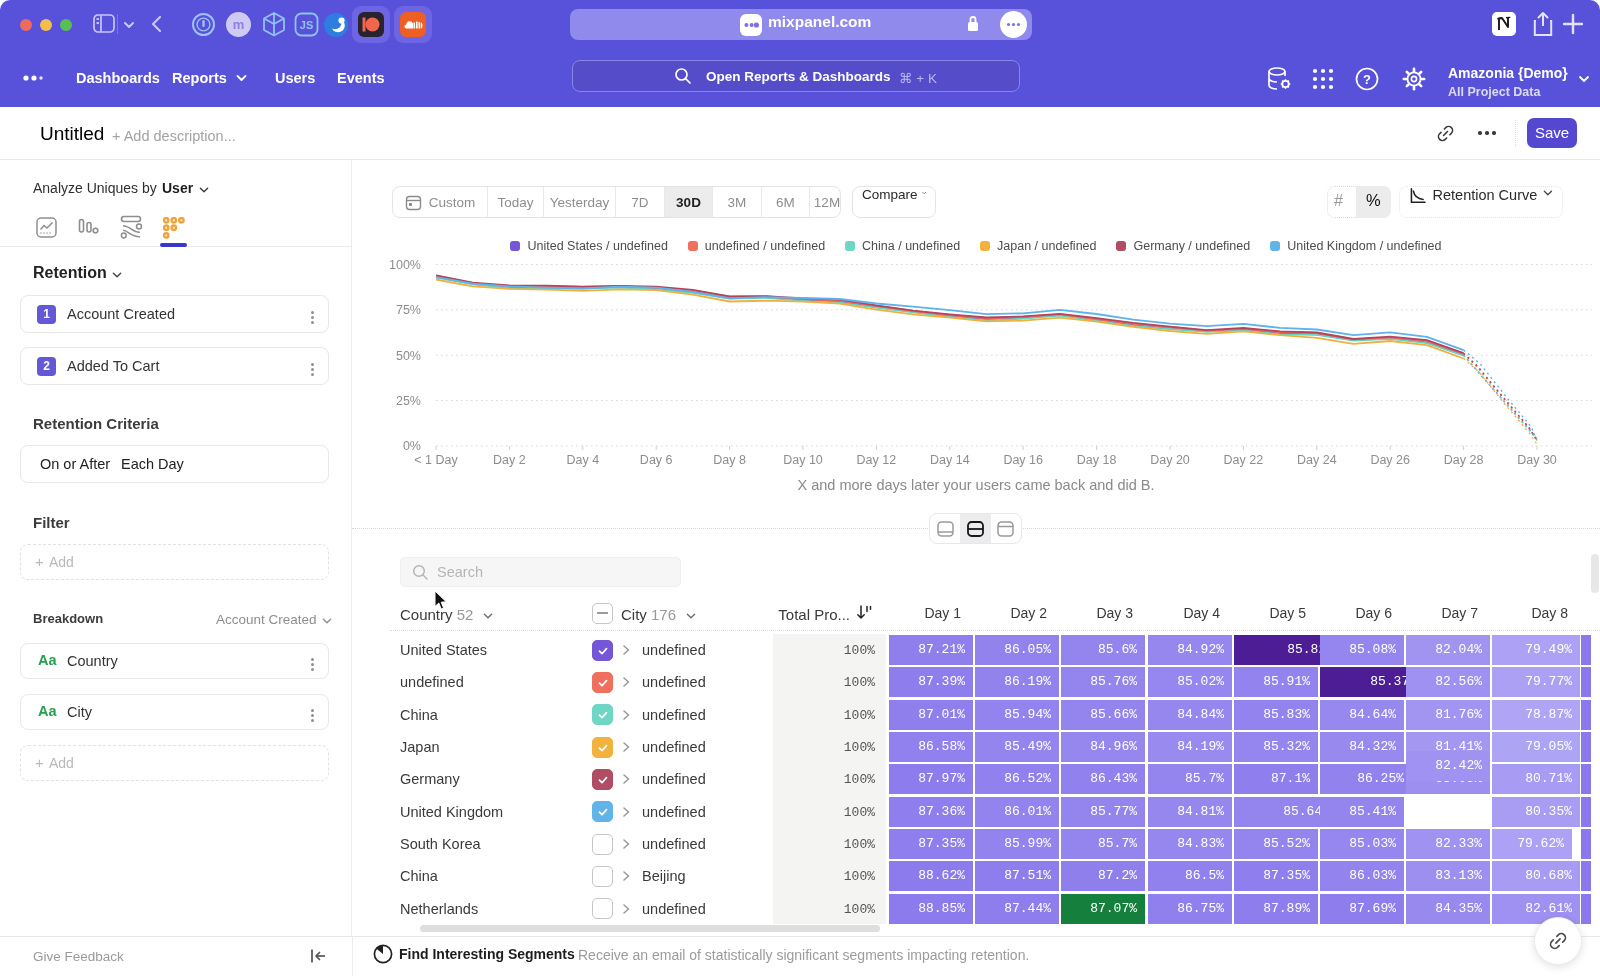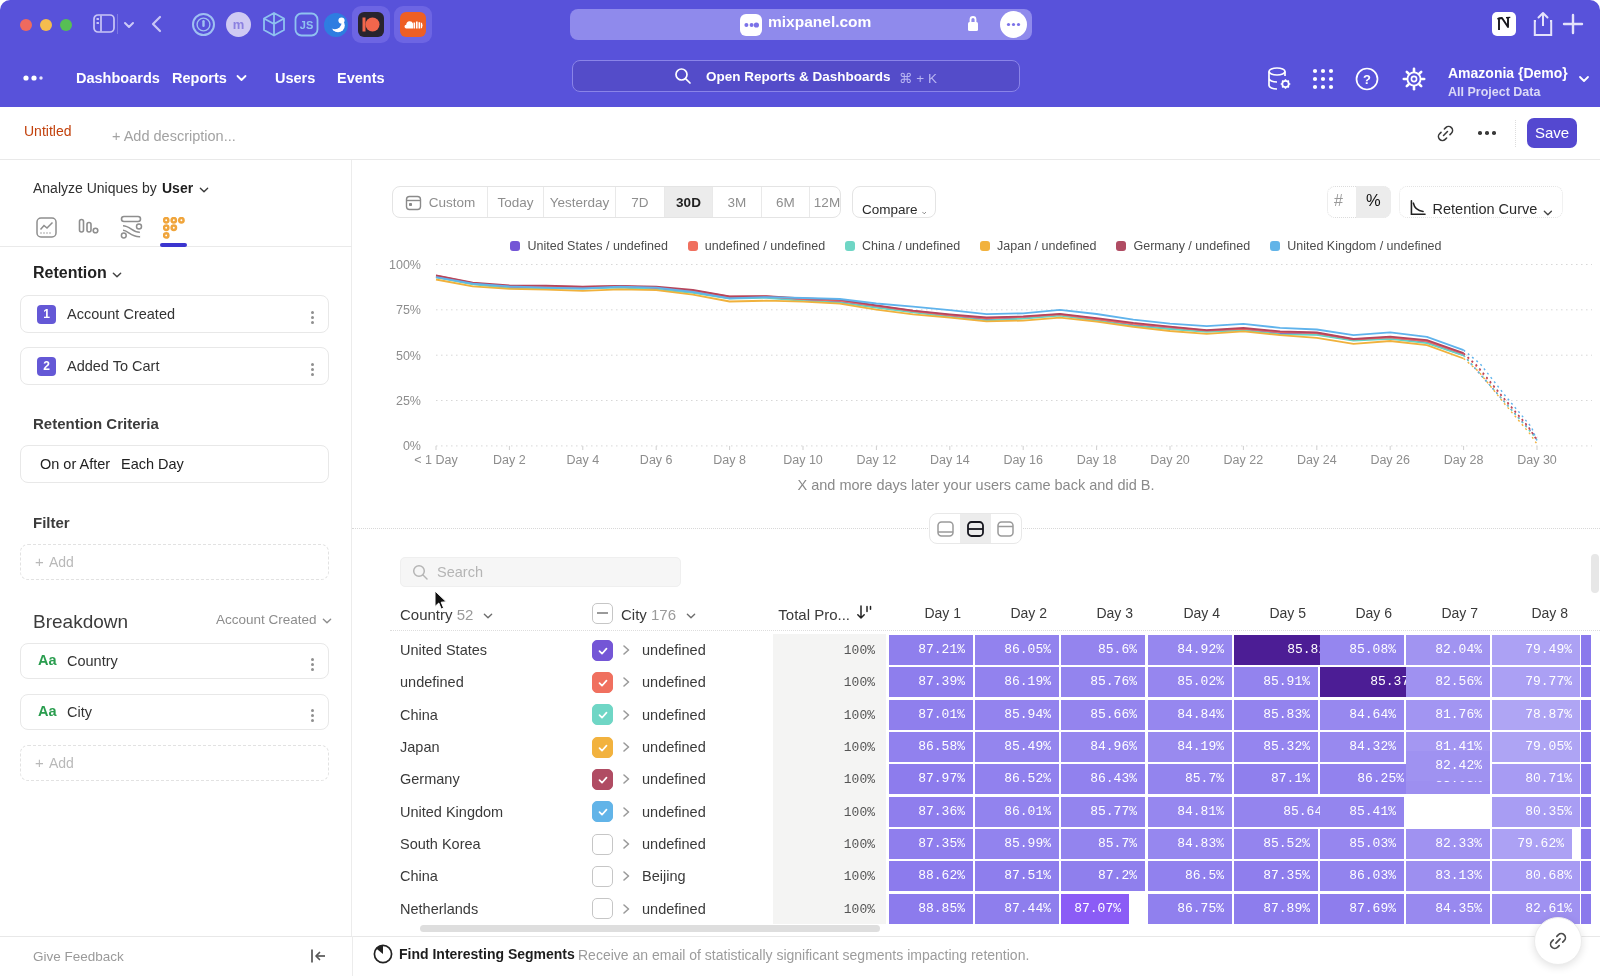--- a/index.html
+++ b/index.html
@@ -13,21 +13,21 @@
 .card{position:absolute;left:20px;width:309px;border:1px solid #e8e8e8;border-radius:8px;background:#fff}
 .addbox{position:absolute;left:20px;width:309px;height:36px;border:1px dashed #e2e2e2;border-radius:8px;color:#b9b9b9;font-size:14px;line-height:34px;padding-left:28px}
 .addbox:before{content:"+";position:absolute;left:14px;top:0;font-size:15px;color:#b9b9b9}
 .dots3{position:absolute;right:14px;width:3px;color:#8f8f8f}
 .dots3 i{display:block;width:3px;height:3px;border-radius:50%;background:#8f8f8f;margin:2px 0}
 .numbadge{position:absolute;left:16px;top:9px;width:19px;height:19px;border-radius:4px;background:#6458d6;color:#fff;font-size:12px;font-weight:700;text-align:center;line-height:19px}
 .seg{position:absolute;top:186px;height:32px;border:1px solid #e4e4e4;border-radius:8px;background:#fff;display:flex;align-items:center}
 .seg .s{height:100%;display:flex;align-items:center;justify-content:center;font-size:13.5px;color:#8e8e8e;border-right:1px solid #e9e9e9;flex:none}
 .seg .s:last-child{border-right:none}
 .seg .sel{background:#ececec;color:#1f1f1f;font-weight:700}
-.btn{position:absolute;top:186px;height:32px;border:1px solid #e4e4e4;border-radius:8px;background:#fff;display:flex;align-items:flex-end;font-size:14.5px;color:#2a2a2a;padding:0 12px;gap:8px}
+.btn{position:absolute;top:186px;height:32px;border:1px solid #e4e4e4;border-radius:8px;background:#fff;display:flex;align-items:flex-start;font-size:14.5px;color:#2a2a2a;padding:0 12px;gap:8px}
 .litem{display:inline-flex;align-items:center;font-size:12.5px;color:#4d4d4d;margin:0 10px}
 .lsq{width:10px;height:10px;border-radius:3px;display:inline-block;margin-right:7px}
 .dcell{position:absolute;height:30px;color:#fff;font-family:"Liberation Mono",monospace;font-size:13px;text-align:right;line-height:30px;padding-right:8px}
 .dhead{position:absolute;top:605px;font-size:14px;color:#3a3a3a;text-align:right}
 .rlabel{position:absolute;left:400px;font-size:14.5px;color:#3a3a3a}
 .rcity{position:absolute;left:642px;font-size:14.5px;color:#3a3a3a}
 .rtotal{position:absolute;left:775px;width:100px;font-size:13px;color:#555;font-family:"Liberation Mono",monospace;text-align:right}
 .cbx{position:absolute;left:592px;width:21px;height:21px;border:1px solid;border-radius:5px;display:flex;align-items:center;justify-content:center}
 .hdrtxt{position:absolute;top:606px;font-size:15px;color:#3a3a3a}
 .gray{color:#9a9a9a}
@@ -190,21 +190,21 @@
         <line x1="17.5" y1="6.5" x2="19.2" y2="4.8"></line>
       </g>
     </g>
   </svg>
 <div class="abs" style="left:1448px;top:65px;color:#fff;font-size:14px;font-weight:700">Amazonia {Demo}</div>
 <div class="abs" style="left:1448px;top:85px;color:rgba(255,255,255,.78);font-size:12.5px;font-weight:700">All Project Data</div>
 <svg class="abs" style="left:1578px;top:75px" width="12" height="8" viewBox="0 0 11 8">
     <path d="M1.5 2 L5.5 6 L9.5 2" stroke="#fff" stroke-width="1.8" fill="none" stroke-linecap="round" stroke-linejoin="round"></path>
   </svg>
 <div class="titlebar"></div>
-<div class="abs" style="left:24px;top:123px;font-size:14px;color:#c2410c">Untitled</div>
+<div class="abs" style="left:40px;top:123px;font-size:19px;color:#000000">Untitled</div>
 <div class="abs" style="left:112px;top:128px;font-size:14.5px;color:#a2a2a2">+ Add description...</div>
 <svg class="abs" style="left:1436px;top:124px" width="19" height="19" viewBox="0 0 24 24" fill="none" stroke="#3a3a3a" stroke-width="2" stroke-linecap="round">
     <g transform="rotate(-45 12 12)">
       <path d="M15 7h2.5a5 5 0 0 1 0 10H15"></path>
       <path d="M9 17H6.5a5 5 0 0 1 0-10H9"></path>
       <line x1="8.5" y1="12" x2="15.5" y2="12"></line>
     </g>
   </svg>
 <div class="abs" style="left:1478px;top:131px;display:flex;gap:3.5px">
     <i style="width:3.5px;height:3.5px;border-radius:50%;background:#3a3a3a"></i>
@@ -271,21 +271,21 @@
       <i></i>
     </div>
   </div>
 <div class="abs" style="left:33px;top:415px;font-size:15px;color:#3c3c3c;font-weight:700">Retention Criteria</div>
 <div class="card" style="top:445px;height:38px">
     <div class="abs" style="left:19px;top:10px;font-size:14.5px;color:#222">On or After</div>
     <div class="abs" style="left:100px;top:10px;font-size:14.5px;color:#222">Each Day</div>
   </div>
 <div class="abs" style="left:33px;top:514px;font-size:15px;color:#3c3c3c;font-weight:700">Filter</div>
 <div class="addbox" style="top:544px">Add</div>
-<div class="abs" style="left:33px;top:611px;font-size:19px;color:#3c3c3c;font-weight:400">Breakdown</div>
+<div class="abs" style="left:33px;top:611px;font-size:13px;color:#3c3c3c;font-weight:700">Breakdown</div>
 <div class="abs" style="left:216px;top:612px;font-size:13.5px;color:#8d8d8d">Account Created</div>
 <svg class="abs" style="left:322px;top:617px" width="10" height="8" viewBox="0 0 11 8">
     <path d="M1.5 2 L5.5 6 L9.5 2" stroke="#8d8d8d" stroke-width="1.5" fill="none" stroke-linecap="round" stroke-linejoin="round"></path>
   </svg>
 <div class="card" style="top:643px;height:36px">
     <div class="abs" style="left:17px;top:8px;font-size:14.5px;color:#2a9d4f;font-weight:700">Aa</div>
     <div class="abs" style="left:46px;top:9px;font-size:14.5px;color:#333">Country</div>
     <div class="dots3" style="top:12px">
       <i></i>
       <i></i>
@@ -606,21 +606,21 @@
 <div class="dcell" style="left:1581px;top:861px;width:10px;background:#8a79ec"></div>
 <div class="rlabel" style="top:901px">Netherlands</div>
 <div class="cbx" style="top:898px;background:#fff;border-color:#c6c6c6"></div>
 <svg class="abs" style="left:621px;top:903px" width="10" height="12" viewBox="0 0 10 12">
     <path d="M3 2 L7.5 6 L3 10" stroke="#9a9a9a" stroke-width="1.6" fill="none" stroke-linecap="round" stroke-linejoin="round"></path>
   </svg>
 <div class="rcity" style="top:901px">undefined</div>
 <div class="rtotal" style="top:902px">100%</div>
 <div class="dcell" style="left:889px;top:894px;width:84px;background:rgb(140,123,237)">88.85%</div>
 <div class="dcell" style="left:975px;top:894px;width:84px;background:rgb(142,126,237)">87.44%</div>
-<div class="dcell" style="left:1061px;top:894px;width:68px;background:#8b5cf6">87.07%</div>
+<div class="dcell" style="left:1061px;top:894px;width:84px;background:#15803d">87.07%</div>
 <div class="dcell" style="left:1148px;top:894px;width:84px;background:rgb(144,128,238)">86.75%</div>
 <div class="dcell" style="left:1234px;top:894px;width:84px;background:rgb(141,125,237)">87.89%</div>
 <div class="dcell" style="left:1320px;top:894px;width:84px;background:rgb(142,125,237)">87.69%</div>
 <div class="dcell" style="left:1406px;top:894px;width:84px;background:rgb(152,137,239)">84.35%</div>
 <div class="dcell" style="left:1492px;top:894px;width:88px;background:rgb(159,145,241)">82.61%</div>
 <div class="dcell" style="left:1581px;top:894px;width:10px;background:#8a79ec"></div>
 
 <div class="abs" style="left:420px;top:925px;width:460px;height:7px;background:#dedede;border-radius:4px"></div>
 <div class="abs" style="left:1591px;top:554px;width:8px;height:39px;background:#e7e7e7;border-radius:4px"></div>
 

